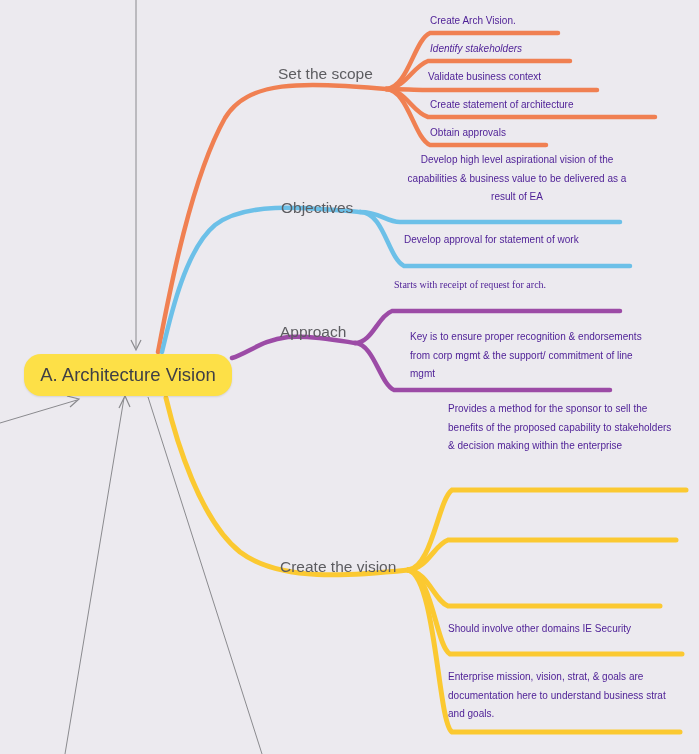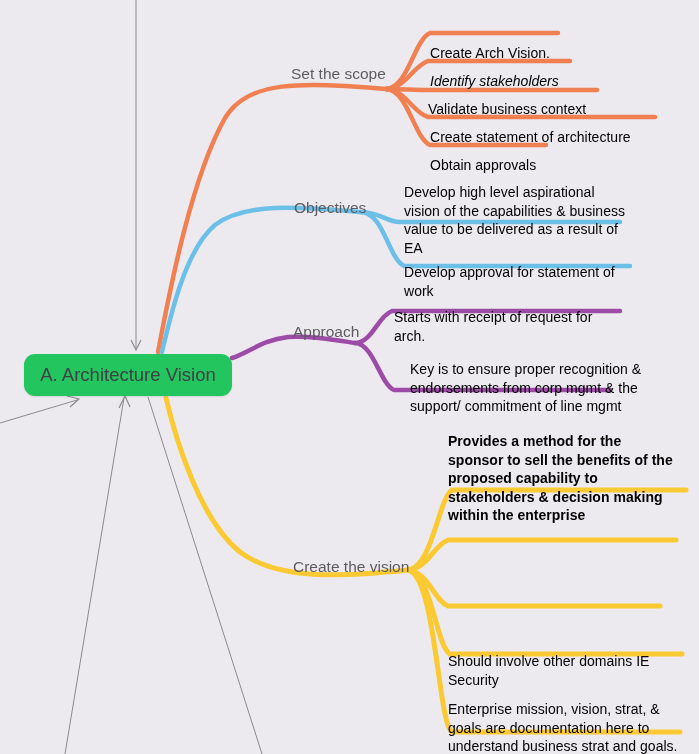--- a/index.html
+++ b/index.html
@@ -23,43 +23,41 @@
   #edges {
     position: absolute;
     left: 0;
     top: 0;
     width: 699px;
     height: 754px;
     pointer-events: none;
   }
   .node-text {
     position: absolute;
-    color: #000000;
-    font-size: 14px;
+    color: #4c1d95;
+    font-size: 10px;
     line-height: 18.5px;
     white-space: pre-wrap;
     letter-spacing: 0.02px;
-    margin-top: 32px;
   }
   .branch-label {
     position: absolute;
     color: #5c5c60;
     font-size: 15.5px;
     line-height: 18.5px;
     white-space: nowrap;
-    margin-left: 13px;
   }
   #root-node {
     position: absolute;
     left: 24px;
     top: 354px;
     width: 208px;
     height: 42px;
-    background: #22c55e;
-    border-radius: 11px;
+    background: #fde047;
+    border-radius: 17px;
     box-shadow: 0 1px 2px rgba(0,0,0,0.10);
     display: flex;
     align-items: center;
     justify-content: center;
     box-sizing: border-box;
   }
   #root-node .root-label {
     color: #3f3f45;
     font-size: 18.5px;
     line-height: 22px;
@@ -129,23 +127,23 @@
   <div class="branch-label" style="left:280px; top:323px;">Approach</div>
 
   <div class="branch-label" style="left:280px; top:558px;">Create the vision</div>
 
   <div class="node-text" style="left:430px; top:12px; width:260px;">Create Arch Vision.</div>
   <div class="node-text" style="left:430px; top:40px; width:260px;font-style:italic;">Identify stakeholders</div>
   <div class="node-text" style="left:428px; top:68px; width:270px;">Validate business context</div>
   <div class="node-text" style="left:430px; top:96px; width:268px;">Create statement of architecture</div>
   <div class="node-text" style="left:430px; top:124px; width:260px;">Obtain approvals</div>
 
-  <div class="node-text" style="left:404px; top:151px; width:226px;">Develop high level aspirational vision of the capabilities &amp; business value to be delivered as a result of EA</div>
+  <div class="node-text" style="left:404px; top:151px; width:226px;text-align:center;">Develop high level aspirational vision of the capabilities &amp; business value to be delivered as a result of EA</div>
   <div class="node-text" style="left:404px; top:231px; width:228px;">Develop approval for statement of work</div>
 
-  <div class="node-text" style="left:394px; top:276px; width:226px;">Starts with receipt of request for arch.</div>
+  <div class="node-text" style="left:394px; top:276px; width:226px;font-family:Liberation Serif, serif;">Starts with receipt of request for arch.</div>
   <div class="node-text" style="left:410px; top:328px; width:232px;">Key is to ensure proper recognition &amp; endorsements from corp mgmt &amp; the support/ commitment of line mgmt</div>
 
-  <div class="node-text" style="left:448px; top:400px; width:230px;font-weight:bold;">Provides a method for the sponsor to sell the benefits of the proposed capability to stakeholders &amp; decision making within the enterprise</div>
+  <div class="node-text" style="left:448px; top:400px; width:230px;">Provides a method for the sponsor to sell the benefits of the proposed capability to stakeholders &amp; decision making within the enterprise</div>
   <div class="node-text" style="left:448px; top:668px; width:232px;">Enterprise mission, vision, strat, &amp; goals are documentation here to understand business strat and goals.</div>
   <div class="node-text" style="left:448px; top:620px; width:226px;">Should involve other domains IE Security</div>
 
 </div>
 
 </body></html>

